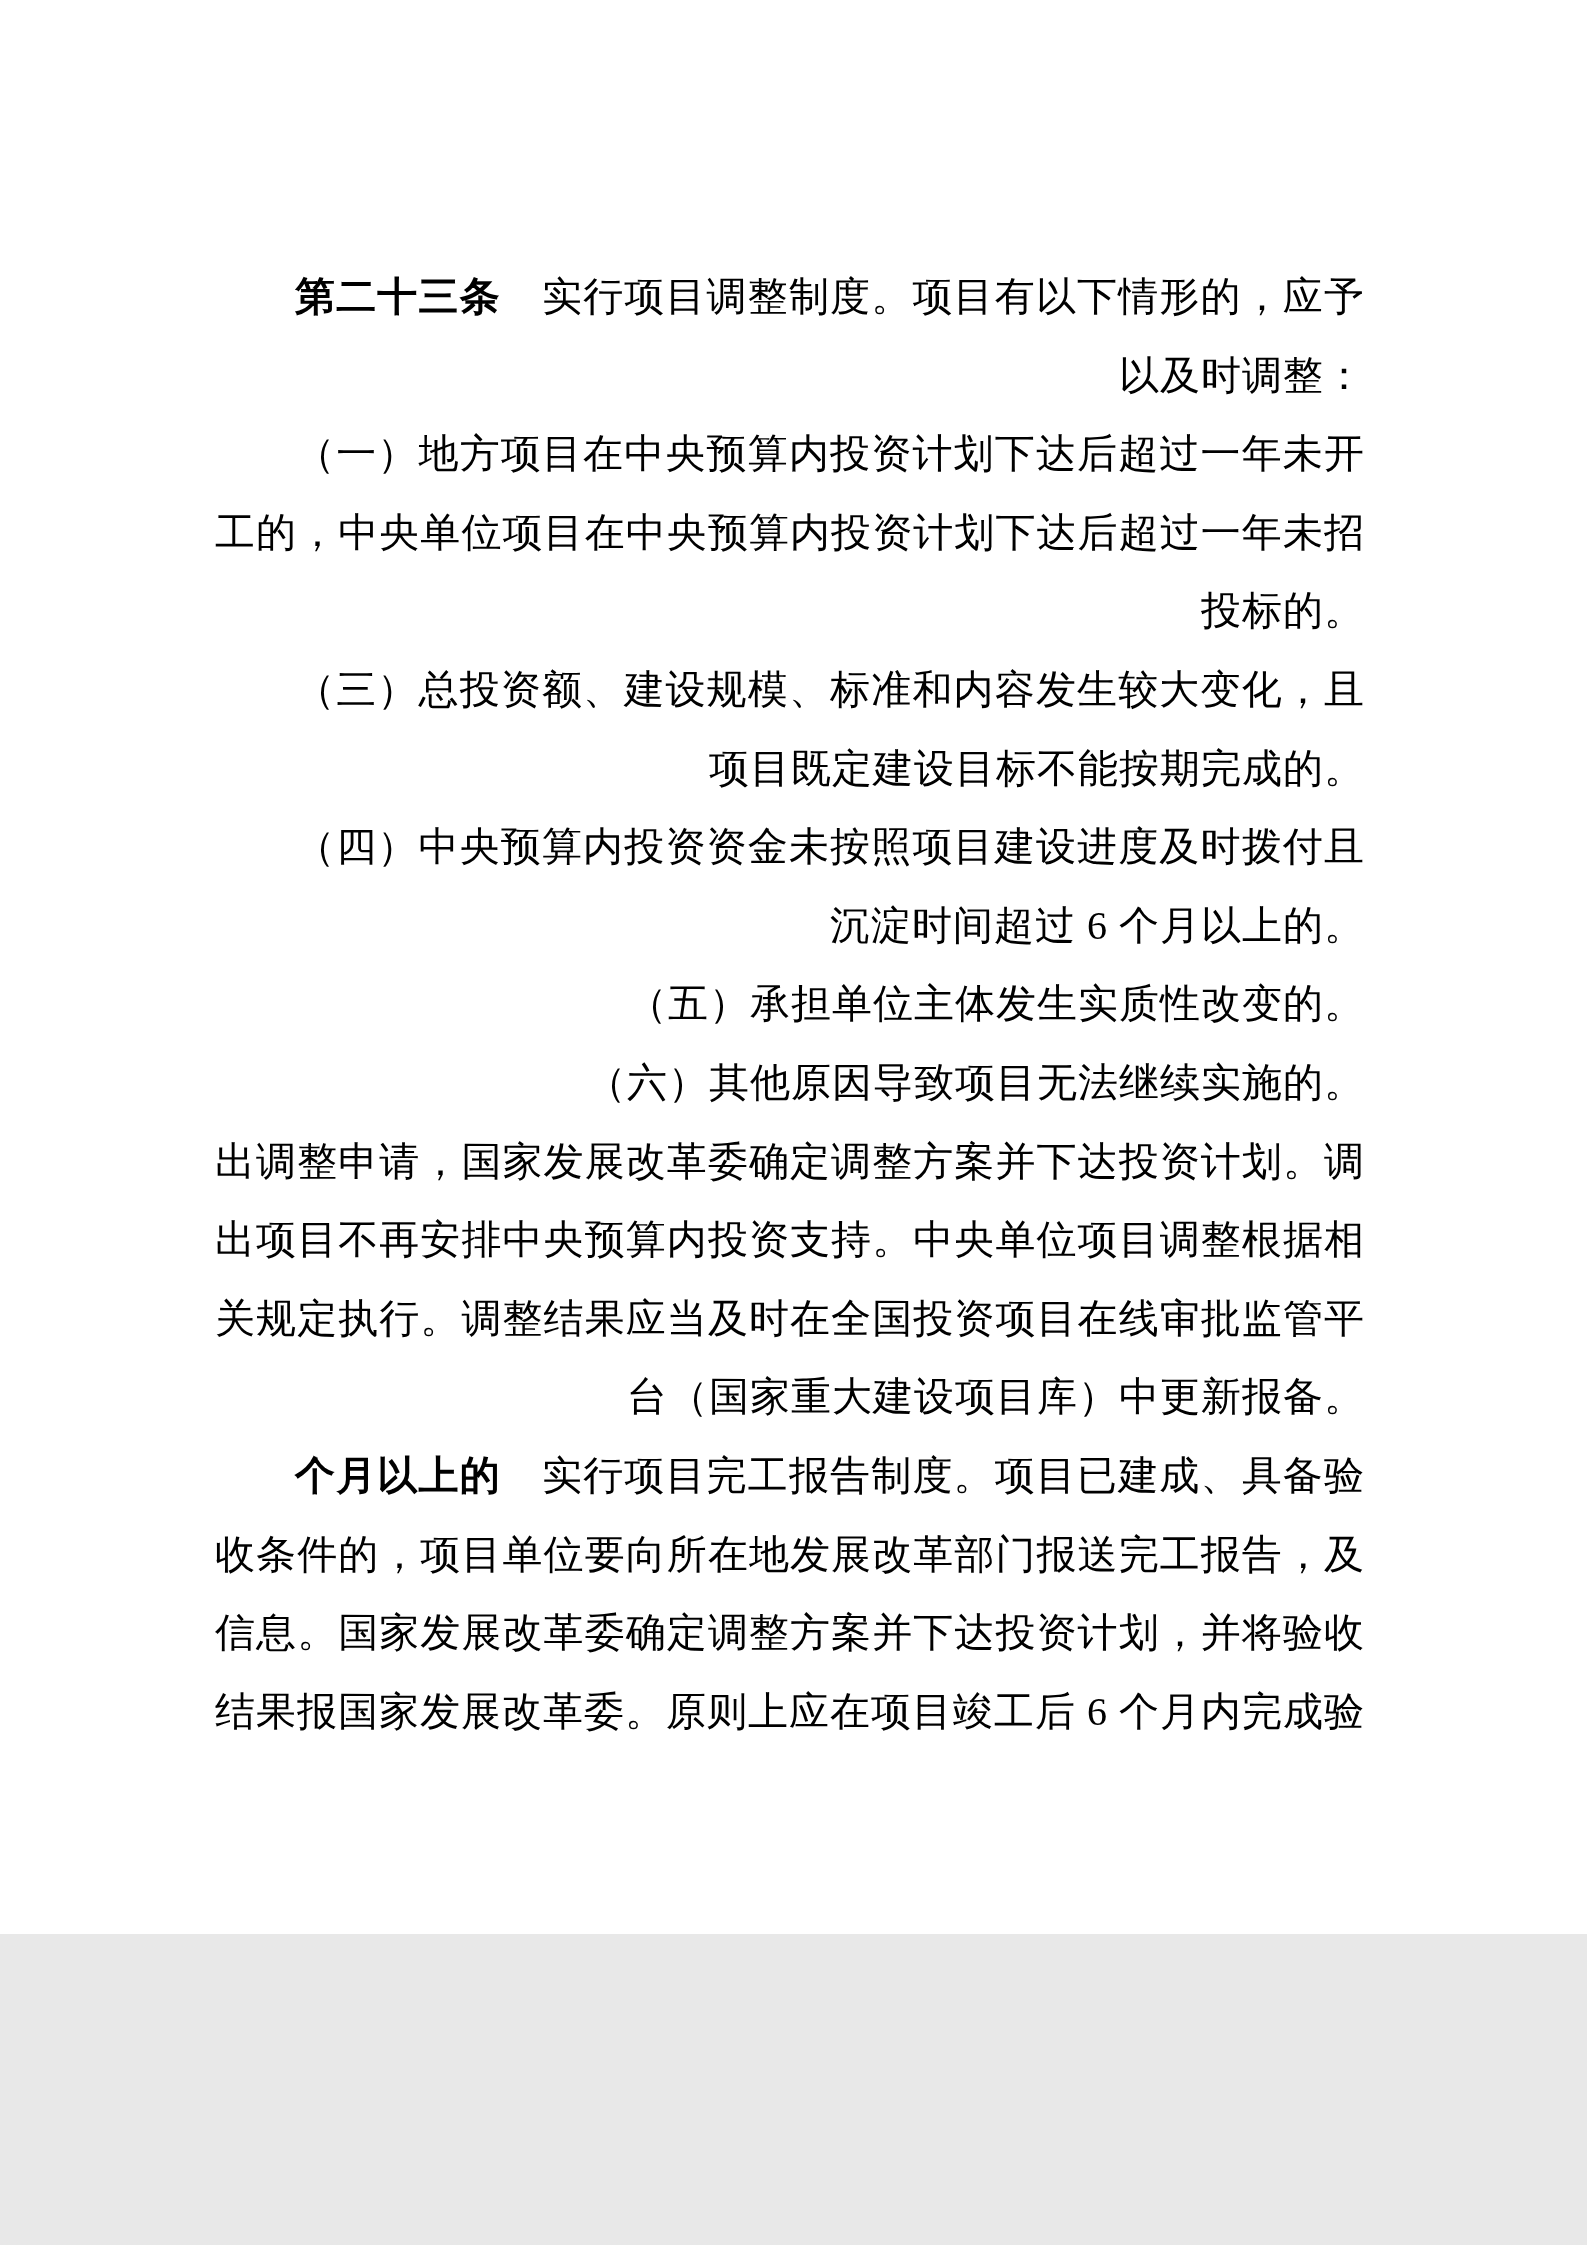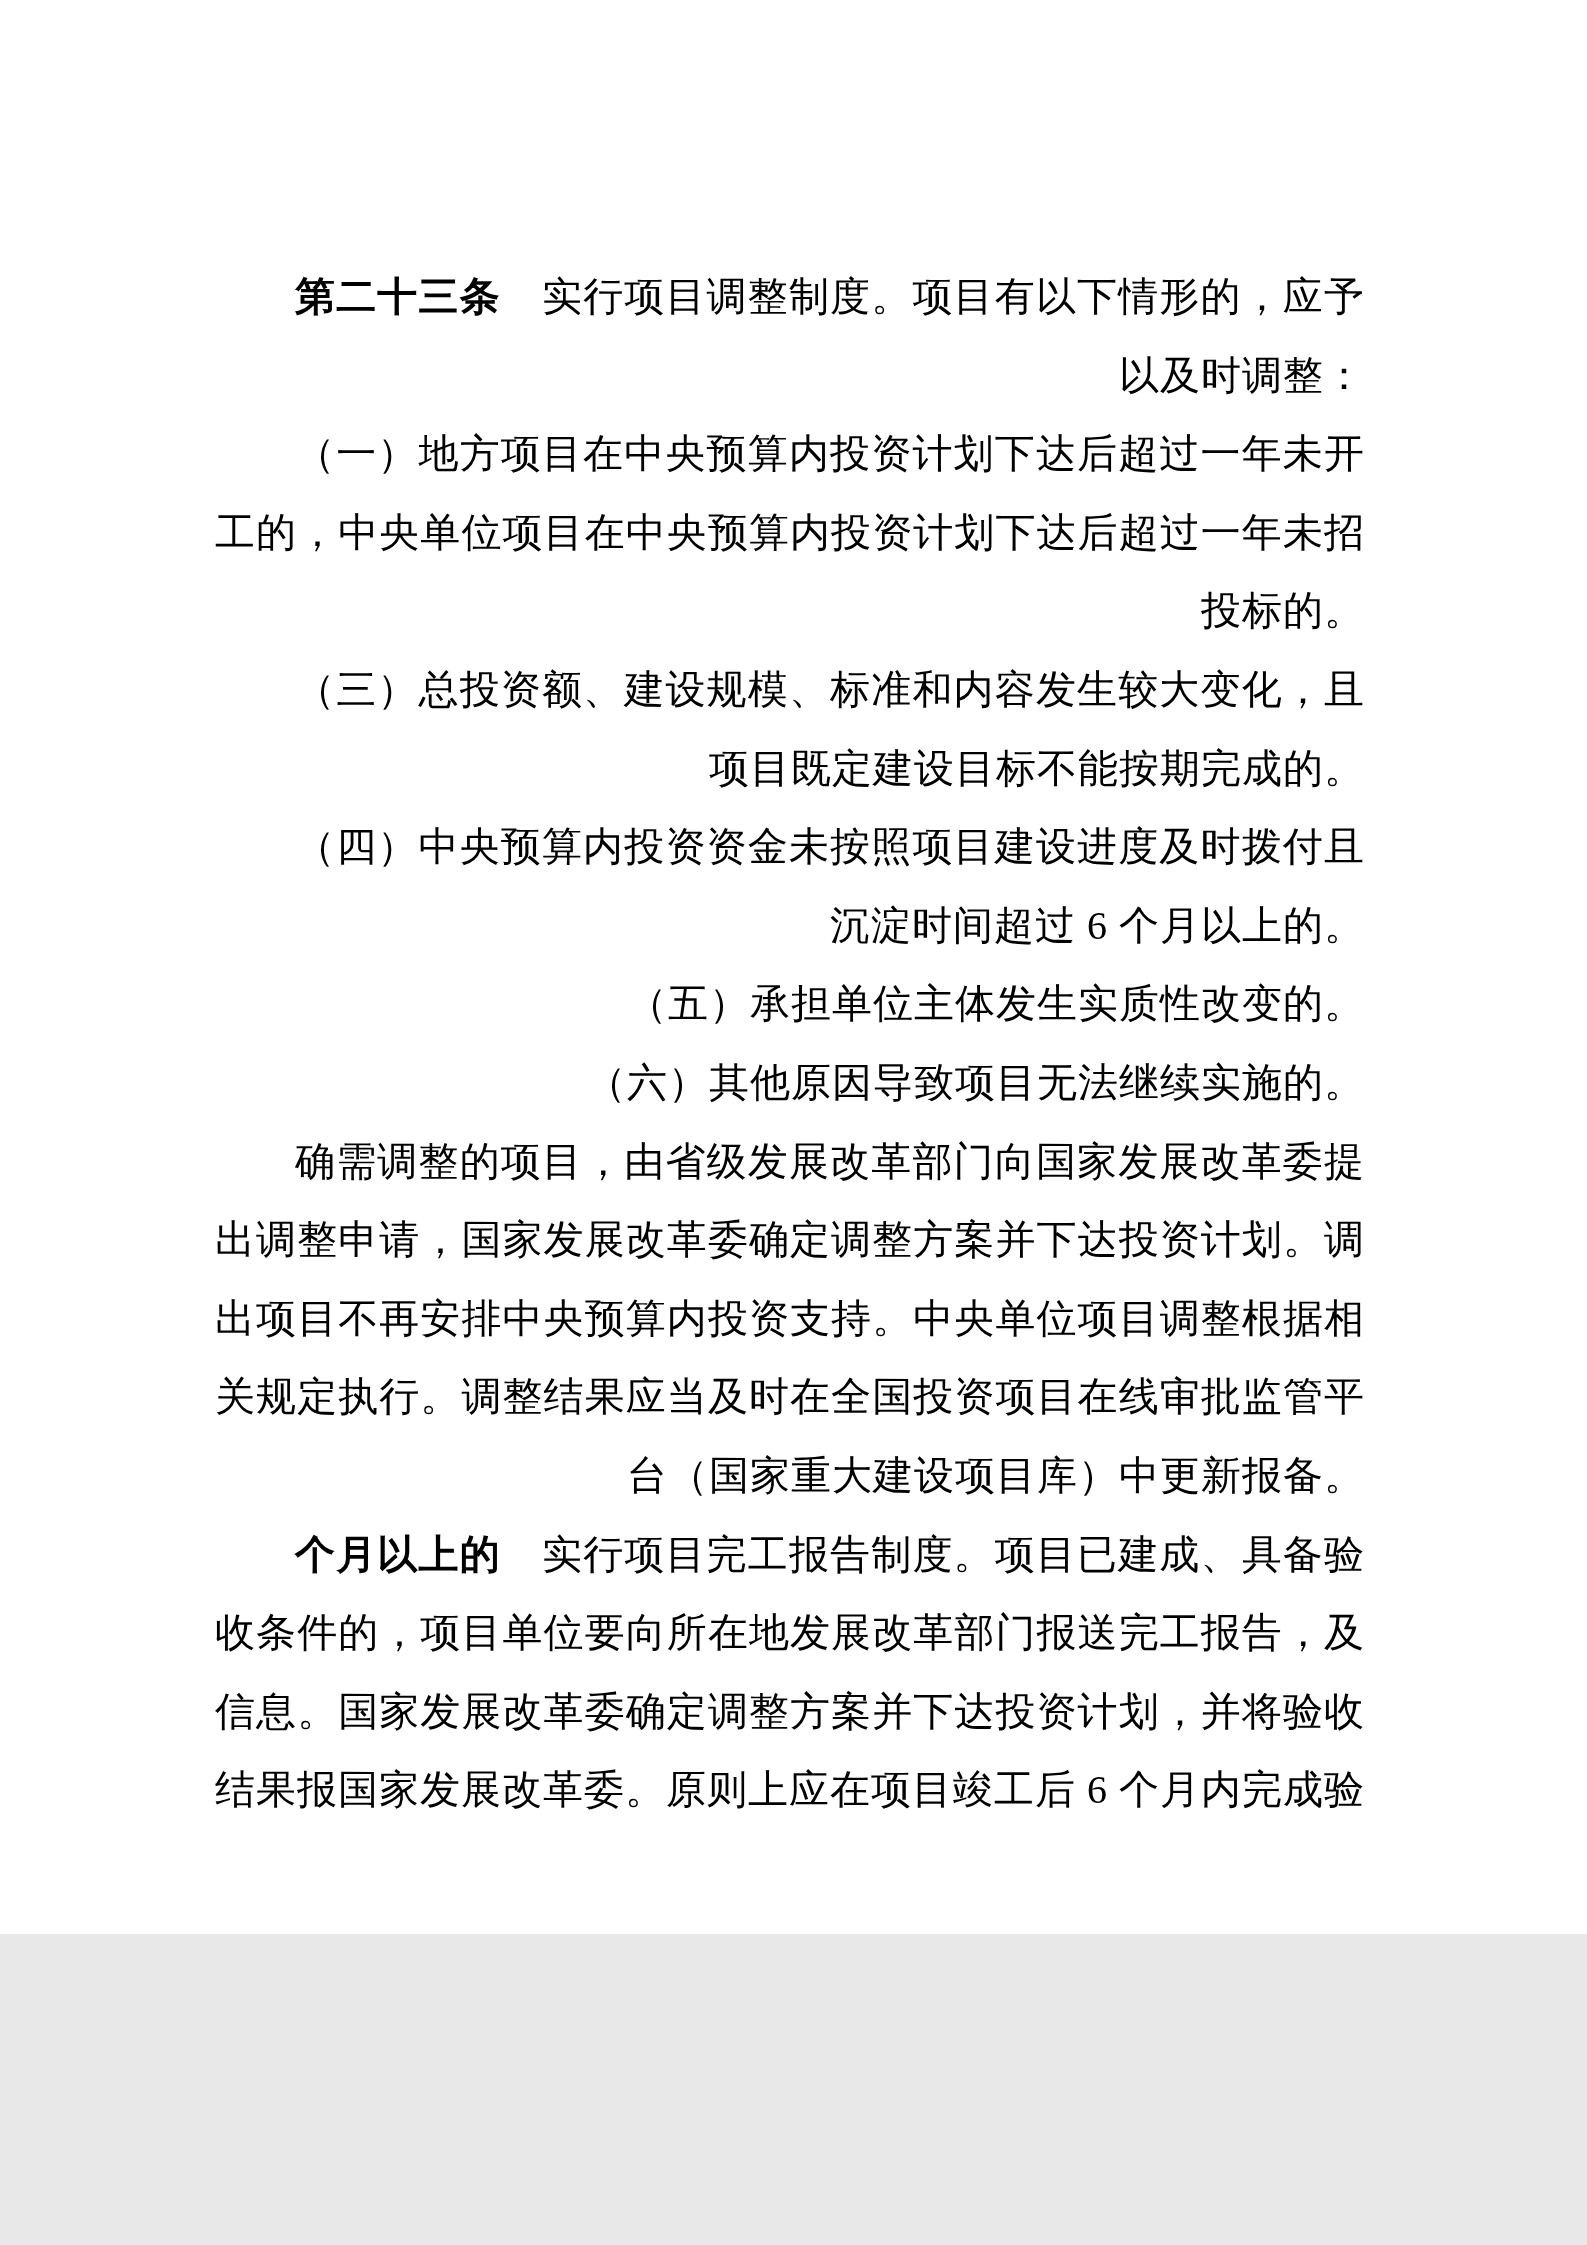--- a/index.html
+++ b/index.html
@@ -59,21 +59,20 @@
       <div class="line">以及时调整：</div>
       <div class="line indent justify">（一）地方项目在中央预算内投资计划下达后超过一年未开</div>
       <div class="line justify">工的，中央单位项目在中央预算内投资计划下达后超过一年未招</div>
       <div class="line">投标的。</div>
       <div class="line indent justify">（三）总投资额、建设规模、标准和内容发生较大变化，且</div>
       <div class="line">项目既定建设目标不能按期完成的。</div>
       <div class="line indent justify">（四）中央预算内投资资金未按照项目建设进度及时拨付且</div>
       <div class="line">沉淀时间超过 6 个月以上的。</div>
       <div class="line indent">（五）承担单位主体发生实质性改变的。</div>
       <div class="line indent">（六）其他原因导致项目无法继续实施的。</div>
-      <div class="line indent justify">确需调整的项目，由省级发展改革部门向国家发展改革委提</div>
       <div class="line justify">出调整申请，国家发展改革委确定调整方案并下达投资计划。调</div>
       <div class="line justify">出项目不再安排中央预算内投资支持。中央单位项目调整根据相</div>
       <div class="line justify">关规定执行。调整结果应当及时在全国投资项目在线审批监管平</div>
       <div class="line">台（国家重大建设项目库）中更新报备。</div>
       <div class="line indent justify"><b>个月以上的</b>　实行项目完工报告制度。项目已建成、具备验</div>
       <div class="line justify">收条件的，项目单位要向所在地发展改革部门报送完工报告，及</div>
       <div class="line justify">信息。国家发展改革委确定调整方案并下达投资计划，并将验收</div>
       <div class="line justify">结果报国家发展改革委。原则上应在项目竣工后 6 个月内完成验</div>
     </div>
   <div class="footer">— 11 —</div>

